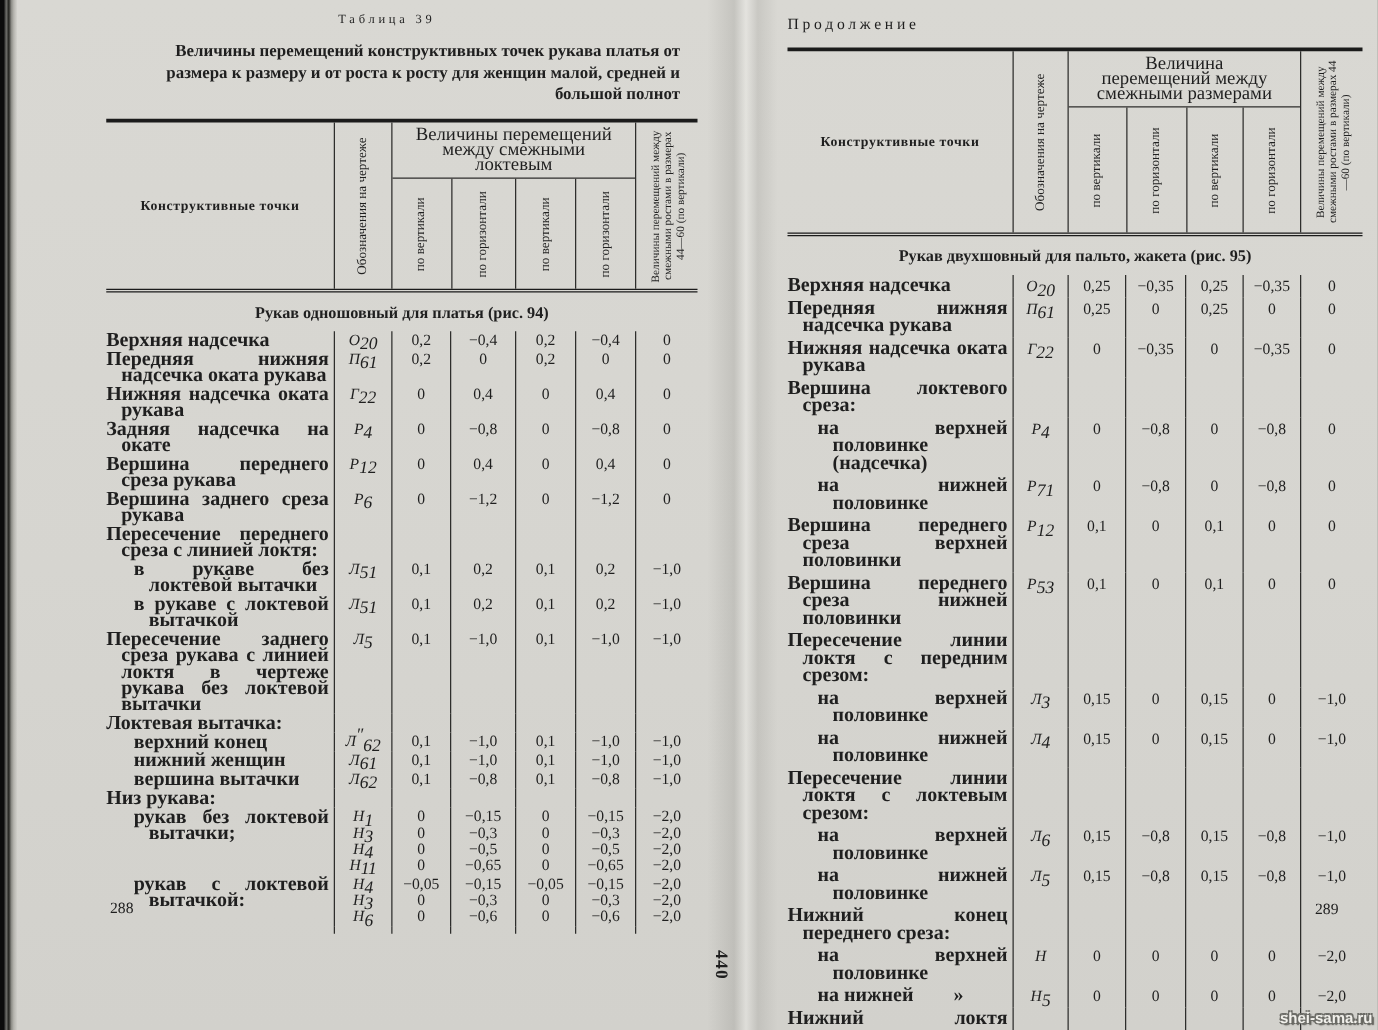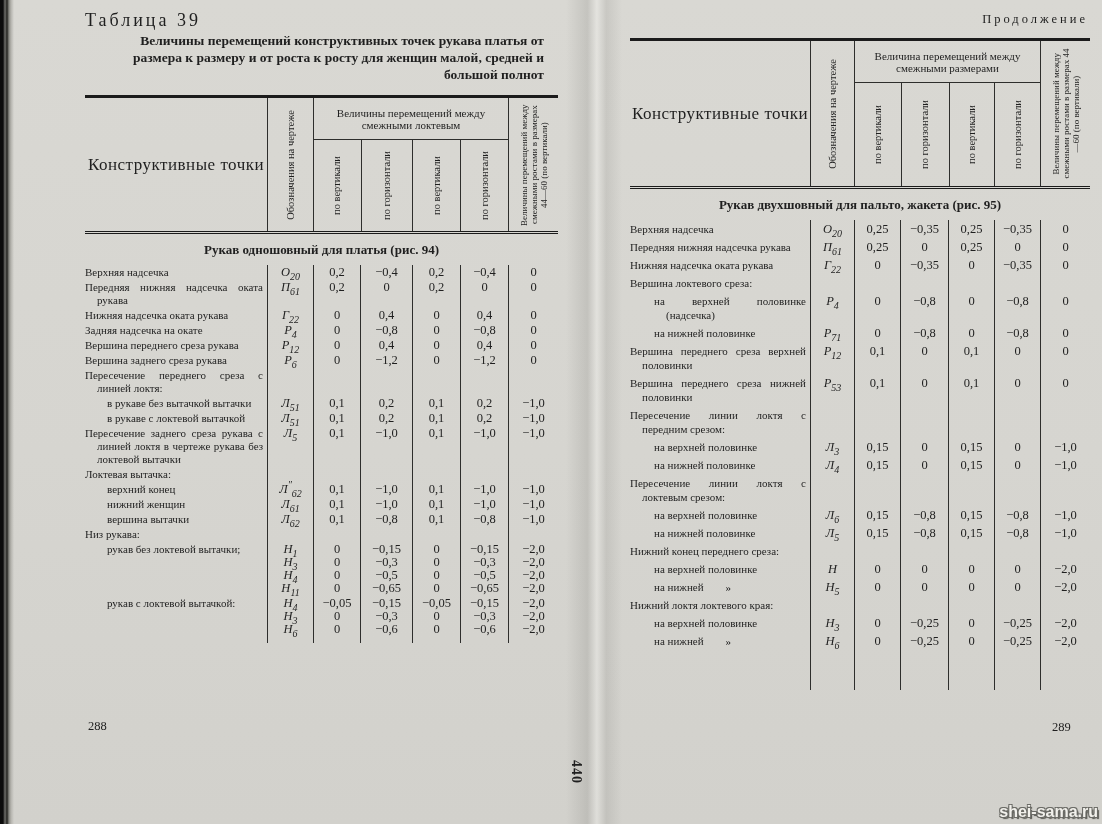--- a/index.html
+++ b/index.html
@@ -10,60 +10,60 @@
     background:linear-gradient(90deg,#0b0b0b 0,#0b0b0b 3px,#3c3c3a 4px,#6f6f6b 5px,#23231f 7px,#8b8b85 9px,#b5b4ae 11px,rgba(181,180,174,0) 14px);}
   .gutter{position:absolute;left:566px;top:0;width:56px;height:100%;
     background:linear-gradient(90deg,rgba(60,60,55,0) 0,rgba(60,60,55,0.13) 38%,rgba(255,255,252,0.28) 55%,rgba(60,60,55,0.10) 72%,rgba(60,60,55,0) 100%);}
 
   .page{position:absolute;}
   .page.left{left:85px;top:10px;width:473px;
     --c1:182px;--c2:46px;--c3:47px;--c4:52px;--c5:48px;--c6:48px;--c7:50px;--hh:133px;--lh:13px;--rp:1px;--ind:34px;}
   .page.right{left:630px;top:12px;width:460px;
     --c1:180px;--c2:44px;--c3:46px;--c4:48px;--c5:46px;--c6:46px;--c7:50px;--hh:145px;--lh:14px;--rp:2px;--ind:36px;}
 
-  .table-label{text-align:left;padding-right:24px;letter-spacing:3px;font-size:18px;height:16px;}
-  .cont-label{text-align:right;padding-right:2px;letter-spacing:3px;font-size:12.5px;height:16px;margin-bottom:10px;}
+  .table-label{text-align:center;padding-right:24px;letter-spacing:3px;font-size:10px;height:16px;}
+  .cont-label{text-align:left;padding-right:2px;letter-spacing:3px;font-size:12.5px;height:16px;margin-bottom:10px;}
   .page-title{font-weight:700;text-align:right;font-size:13.5px;line-height:17px;margin:6px 14px 12px;}
 
   .tbl{border-top:3px solid #1b1b1b;}
   .thead{display:flex;height:var(--hh);border-bottom:3.5px double #1b1b1b;font-size:10.5px;line-height:12px;}
   .bl{border-left:1px solid #2e2e2c;}
   .hc{box-sizing:border-box;}
-  .label-hc{width:var(--c1);display:flex;align-items:center;justify-content:center;font-size:17px;letter-spacing:.5px;text-align:left;}
+  .label-hc{width:var(--c1);display:flex;align-items:center;justify-content:center;font-size:11px;letter-spacing:.5px;text-align:left;font-weight:bold;}
   .sym-hc{width:var(--c2);display:flex;align-items:center;justify-content:center;}
   .group-hc{width:calc(var(--c3) + var(--c4) + var(--c5) + var(--c6));display:flex;flex-direction:column;}
-  .group-title{min-height:42px;display:flex;align-items:center;justify-content:center;text-align:center;border-bottom:1px solid #2e2e2c;font-size:11px;padding:4px 16px;box-sizing:border-box;}
+  .group-title{min-height:42px;display:flex;align-items:center;justify-content:center;text-align:center;border-bottom:1px solid #2e2e2c;font-size:15px;padding:4px 16px;box-sizing:border-box;}
   .subcols{flex:1;display:flex;}
   .sub{display:flex;align-items:center;justify-content:center;box-sizing:border-box;}
   .sub:nth-child(1){width:var(--c3);}
   .sub:nth-child(2){width:var(--c4);}
   .sub:nth-child(3){width:var(--c5);}
   .sub:nth-child(4){width:var(--c6);}
   .last-hc{width:var(--c7);display:flex;align-items:center;justify-content:center;padding:3px 1px;}
   .vtext{writing-mode:vertical-rl;transform:rotate(180deg);white-space:nowrap;}
   .vtext.wrap{white-space:normal;font-size:9px;line-height:10px;height:96%;text-align:center;}
 
   .section-title{font-weight:700;text-align:center;font-size:13px;margin:8px 0 7px;}
   .row{display:flex;}
   .c,.cl{box-sizing:border-box;padding-top:var(--rp);padding-bottom:var(--rp);}
-  .cl{width:var(--c1);font-size:11px;line-height:var(--lh);padding-left:12px;text-indent:-12px;padding-right:4px;text-align:justify;text-align-last:left;}
+  .cl{width:var(--c1);font-size:16px;line-height:var(--lh);padding-left:12px;text-indent:-12px;padding-right:4px;text-align:justify;text-align-last:left;font-weight:bold;}
   .cl.indent1{padding-left:var(--ind);}
   .c{border-left:1px solid #2e2e2c;text-align:center;font-size:12.5px;line-height:var(--lh);}
   .cs{width:var(--c2);font-style:italic;}
   .cv0{width:var(--c3);}.cv1{width:var(--c4);}.cv2{width:var(--c5);}.cv3{width:var(--c6);}.cvg{width:var(--c7);}
   .ln{height:var(--lh);}
-  sub,sup{font-size:10px;line-height:0;}
+  sub,sup{font-size:14px;line-height:0;}
   .row.filler{height:6px;}
   .page.right .row.filler{height:40px;}
 
   .pageno{position:absolute;font-size:12.5px;}
   #pn-left{left:88px;top:719px;}
   #pn-right{left:1052px;top:720px;}
   .gutter-mark{position:absolute;left:564px;top:764px;transform:rotate(90deg);font-weight:700;font-size:14px;letter-spacing:1px;}
-  .watermark{position:absolute;right:4px;bottom:3px;font-family:"Liberation Sans",sans-serif;font-weight:700;font-size:16px;color:#f2f1ec;
+  .watermark{position:absolute;right:4px;bottom:3px;font-family:"Liberation Sans",sans-serif;font-weight:700;font-size:12px;color:#f2f1ec;
     text-shadow:-1px -1px 0 #6b6b66,1px -1px 0 #6b6b66,-1px 1px 0 #6b6b66,1px 1px 0 #6b6b66,2px 2px 1px #55554f;}
 </style>
 </head>
 <body>
 
 <div id="canvas">
   <div class="scan-edge"></div>
   <div class="gutter"></div>
 
   <section class="page left">
@@ -230,21 +230,21 @@
           <div class="row group">
             <div class="cl">Пересечение переднего среза с линией локтя:</div>
             <div class="c cs"></div>
             <div class="c cv cv0"></div>
             <div class="c cv cv1"></div>
             <div class="c cv cv2"></div>
             <div class="c cv cv3"></div>
             <div class="c cv cvg"></div>
           </div>
           <div class="row">
-            <div class="cl indent1">в рукаве без вытачкой вытачки</div>
+            <div class="cl indent1">в рукаве без локтевой вытачки</div>
             <div class="c cs">
               <div class="ln sym"><i>Л</i><sub>51</sub></div>
             </div>
             <div class="c cv cv0">
               <div class="ln">0,1</div>
             </div>
             <div class="c cv cv1">
               <div class="ln">0,2</div>
             </div>
             <div class="c cv cv2">

